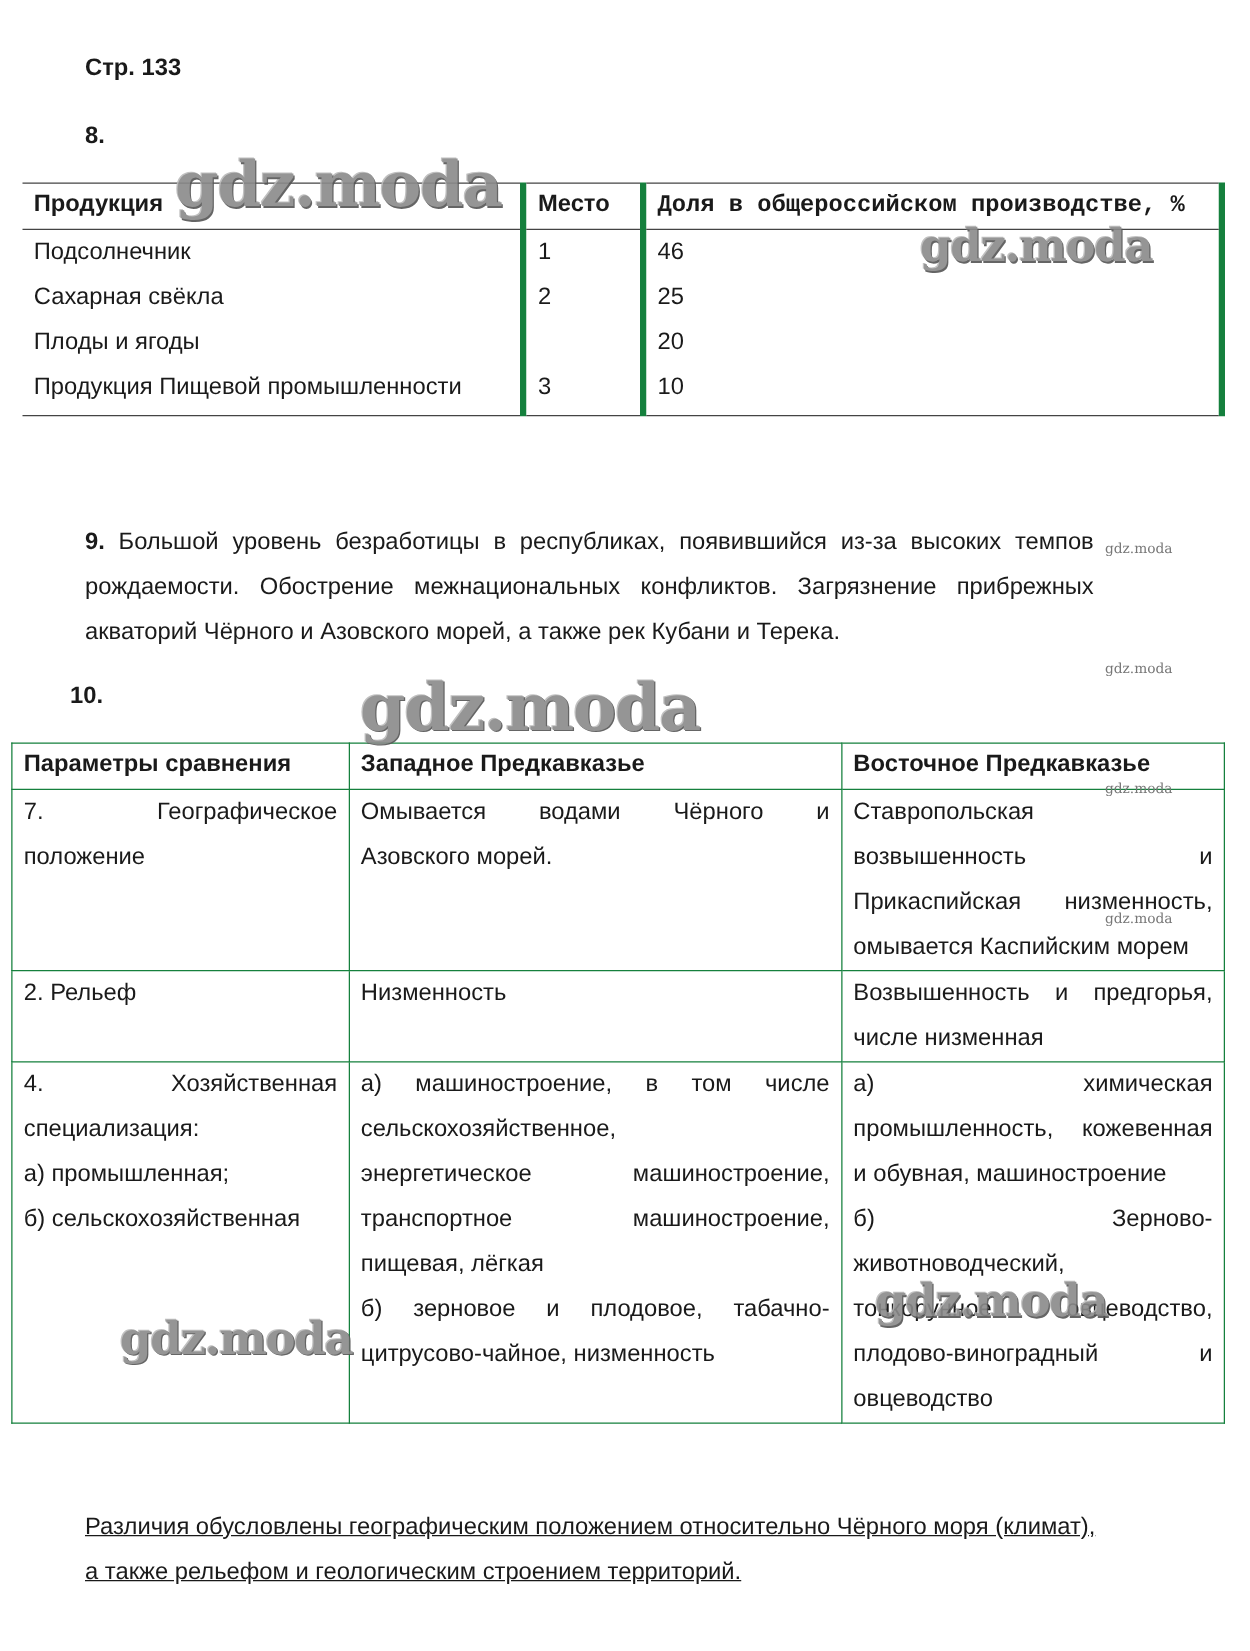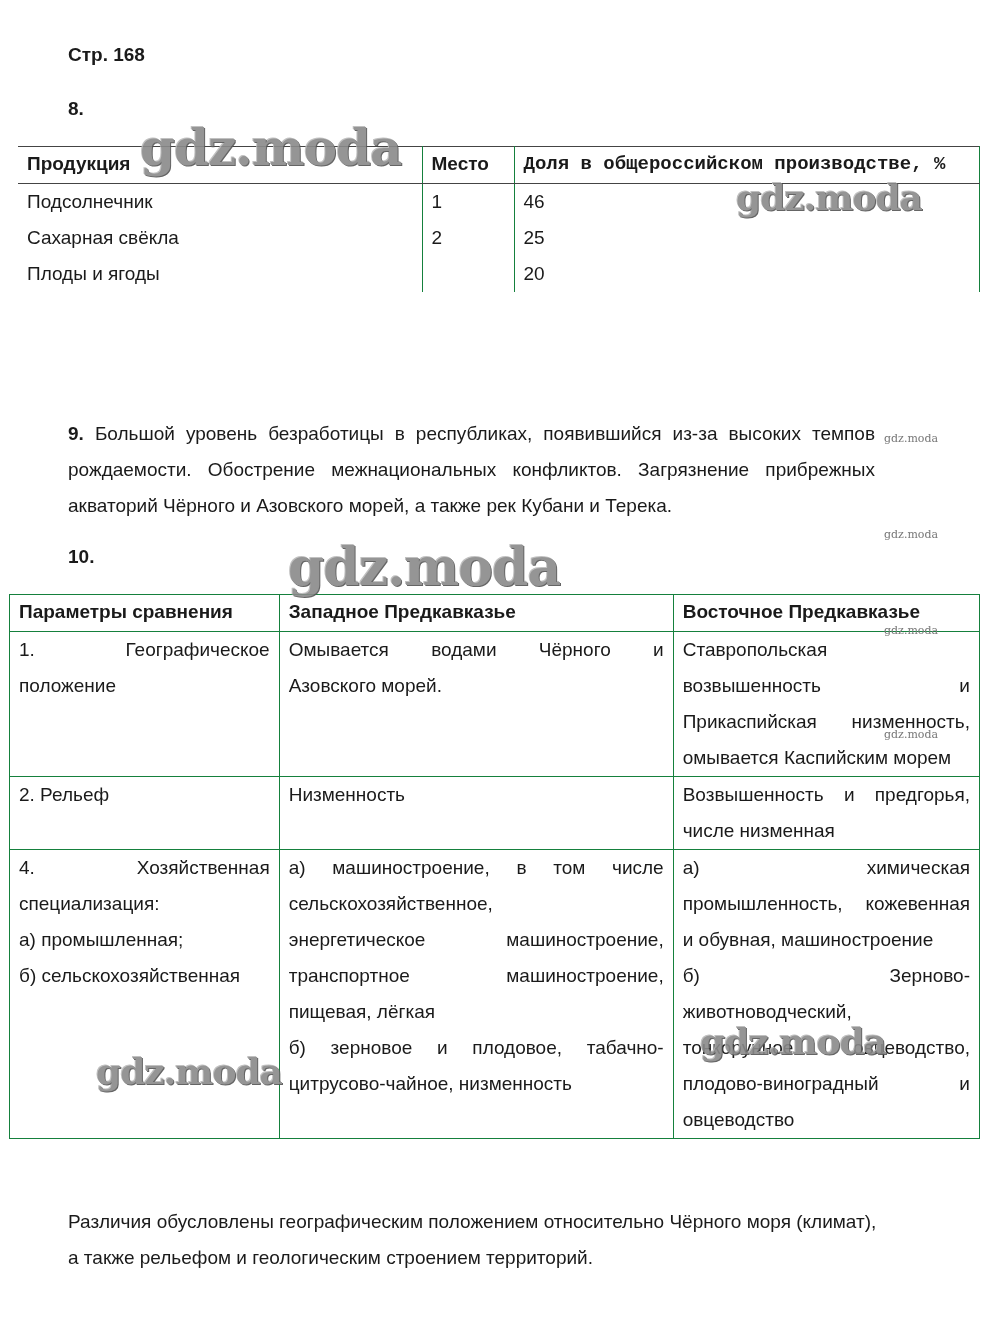--- a/index.html
+++ b/index.html
@@ -4,62 +4,62 @@
 <style>
   html, body { margin: 0; padding: 0; background: #ffffff; }
   body {
     width: 1000px; height: 1321px; position: relative; overflow: hidden;
     font-family: "Liberation Sans", "DejaVu Sans", sans-serif;
     color: #1a1a1a; font-size: 19px;
   }
   .abs { position: absolute; }
   .page-num { left: 68px; top: 44px; font-size: 19px; font-weight: bold; }
   .q8 { left: 68px; top: 98px; font-weight: bold; }
-  .q10 { left: 68px; top: 546px; font-weight: bold; }
+  .q10 { left: 56px; top: 546px; font-weight: bold; }
 
   table { border-collapse: collapse; position: absolute; }
   td, th { font-weight: normal; text-align: left; vertical-align: top; padding: 0 9px; line-height: 36px; }
 
   
   #t8 { left: 18px; top: 146px; width: 962px; }
   #t8 th { font-weight: bold; border-top: 1px solid #444; border-bottom: 1px solid #444; height: 36px; line-height: 34px; }
-  #t8 td, #t8 th { border-left: 1px solid #333; border-right: 1px solid #15803d; }
+  #t8 td, #t8 th { border-left: 1px solid #333; border-right: 5px solid #15803d; }
   #t8 tr:first-child th:first-child, #t8 td:first-child { border-left: none; }
   #t8 tr.last td { border-bottom: 1px solid #444; padding-bottom: 4px; }
   #t8 .c1 { width: 386px; }
   #t8 .c2 { width: 73px; }
   #t8 .c3 { width: 447px; font-family: Liberation Mono, monospace; }
 
   .para9 { left: 68px; top: 416px; width: 807px; line-height: 36px; text-align: justify; }
   .para9 .num { font-weight: bold; }
 
   
   #t10 { left: 9px; top: 594px; width: 971px; }
   #t10 td, #t10 th { border: 1px solid #15803d; }
   #t10 th { font-weight: bold; line-height: 34px; height: 36px; }
   #t10 .c1 { width: 251px; }
   #t10 .c2 { width: 376px; }
   #t10 .c3 { width: 288px; margin-left: 17px; }
   .line { display: block; }
   .line.j { text-align: justify; text-align-last: justify; }
 
-  .conclusion { left: 68px; top: 1204px; width: 820px; line-height: 36px; }
+  .conclusion { left: 68px; top: 1204px; width: 820px; line-height: 36px; text-decoration: underline; }
 
   .wm {
     font-family: "DejaVu Serif", "Liberation Serif", serif; font-weight: bold;
     color: #8a8a8a; position: absolute; letter-spacing: -1px;
     text-shadow: 1px 1px 0 #555, -1px -1px 0 #bbb;
     pointer-events: none; opacity: 0.9;
   }
   .wm-small { font-family: "DejaVu Serif", serif; color: #777; font-size: 11px; position: absolute; }
 </style>
 </head>
 <body>
 
-<div class="abs page-num">Стр. 168</div>
+<div class="abs page-num">Стр. 133</div>
 <div class="abs q8">8.</div>
 
 <table id="t8">
   <tbody>
       <tr>
     <th class="c1">Продукция</th>
     <th class="c2">Место</th>
     <th class="c3">Доля в общероссийском производстве, %</th>
   </tr>
   <tr>
@@ -70,37 +70,42 @@
   <tr>
     <td>Сахарная свёкла</td>
     <td>2</td>
     <td>25</td>
   </tr>
   <tr>
     <td>Плоды и ягоды</td>
     <td></td>
     <td>20</td>
   </tr>
+  <tr class="last">
+    <td>Продукция Пищевой промышленности</td>
+    <td>3</td>
+    <td>10</td>
+  </tr>
 </tbody>
   </table>
 
 <div class="abs para9"><span class="num">9.</span> <span>Большой уровень безработицы в республиках, появившийся из-за высоких темпов рождаемости. Обострение межнациональных конфликтов. Загрязнение прибрежных акваторий Чёрного и Азовского морей, а также рек Кубани и Терека.</span></div>
 
 <div class="abs q10">10.</div>
 
 <table id="t10">
   <tbody>
       <tr>
     <th class="c1">Параметры сравнения</th>
     <th class="c2">Западное Предкавказье</th>
     <th class="c3">Восточное Предкавказье</th>
   </tr>
   <tr>
     <td>
-      <span class="line j">1. Географическое</span>
+      <span class="line j">7. Географическое</span>
       <span class="line">положение</span>
     </td>
     <td>
       <span class="line j">Омывается водами Чёрного и</span>
       <span class="line">Азовского морей.</span>
     </td>
     <td>
       <span class="line">Ставропольская</span>
       <span class="line j">возвышенность и</span>
       <span class="line j">Прикаспийская низменность,</span>

